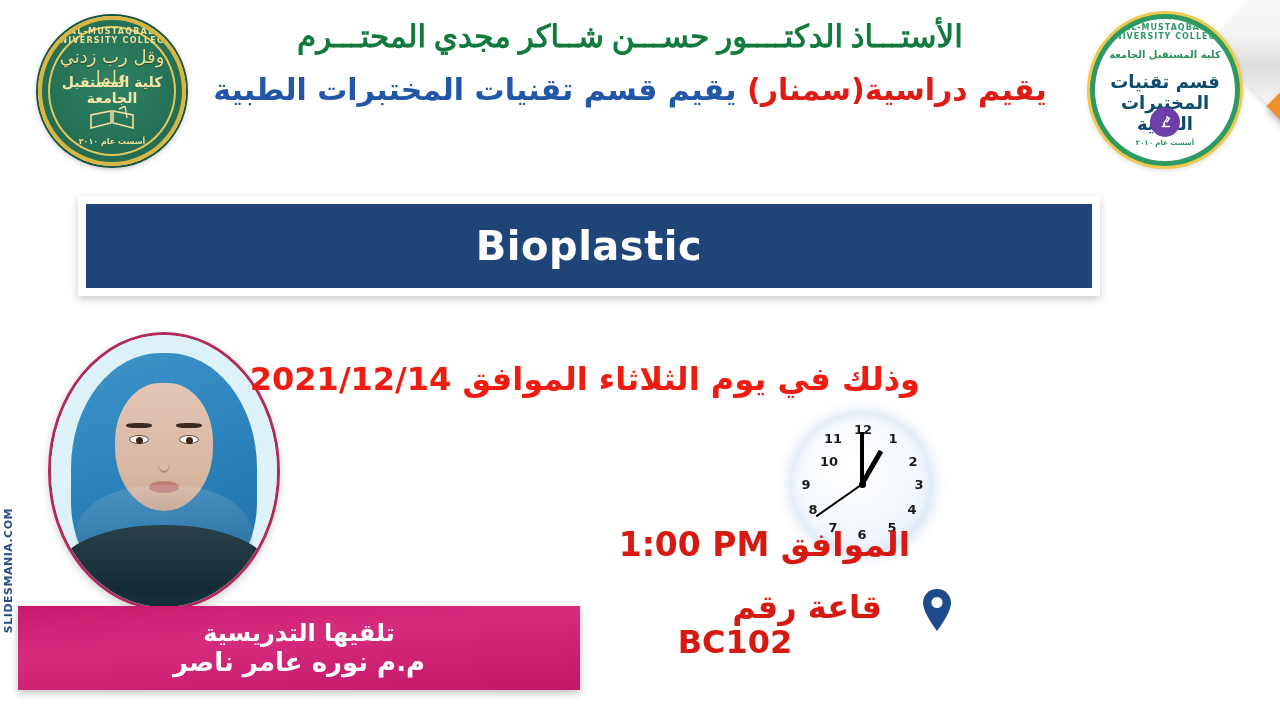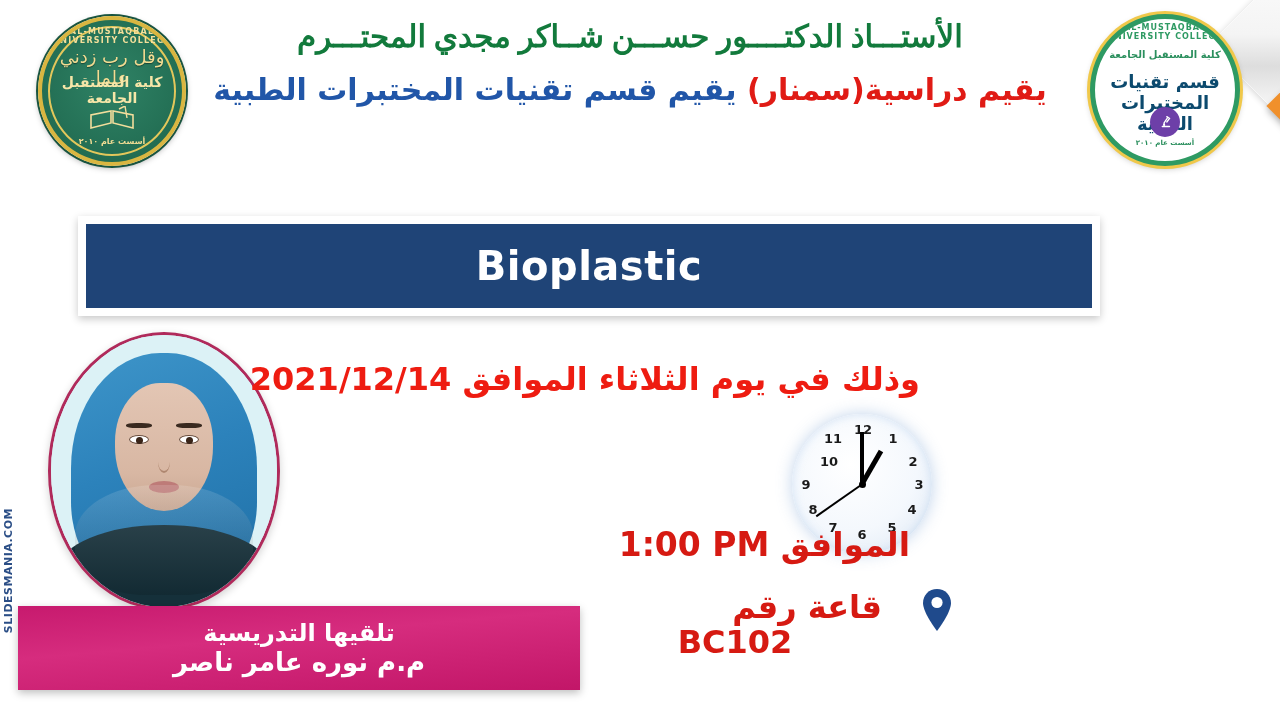--- a/index.html
+++ b/index.html
@@ -97,21 +97,21 @@
     width:30px; height:30px; border-radius:50%;
     background:#6D3FA8; display:flex; align-items:center; justify-content:center;
   }
   .logo-right .r-year {
     position:absolute; left:0; right:0; bottom:14px; text-align:center;
     font-size:7px; color:#2a8f5d; font-weight:bold;
   }
 
   
   .title-wrap {
-    position:absolute; left:78px; top:216px; width:1022px; height:100px;
+    position:absolute; left:78px; top:196px; width:1022px; height:100px;
     background:#ffffff; box-shadow:0 3px 8px rgba(0,0,0,.22);
     padding:8px;
   }
   .title-bar {
     width:100%; height:100%;
     background:#1F4477;
     display:flex; align-items:center; justify-content:center;
   }
   .title-bar .t-text {
     color:#ffffff; font-size:40px; font-weight:bold;

